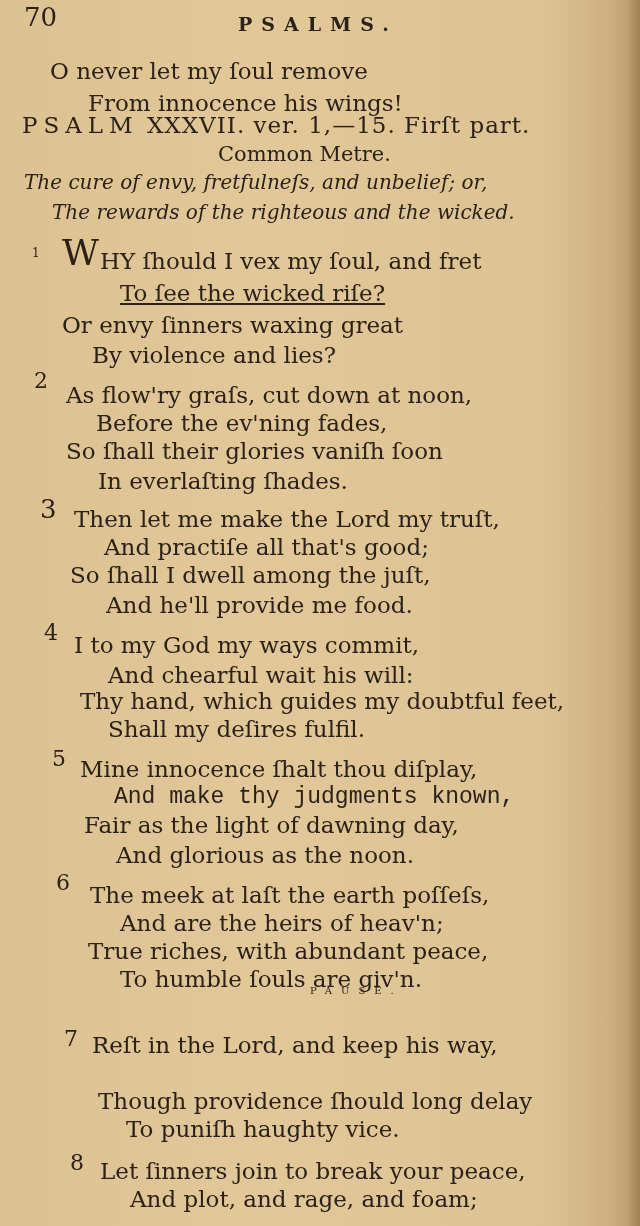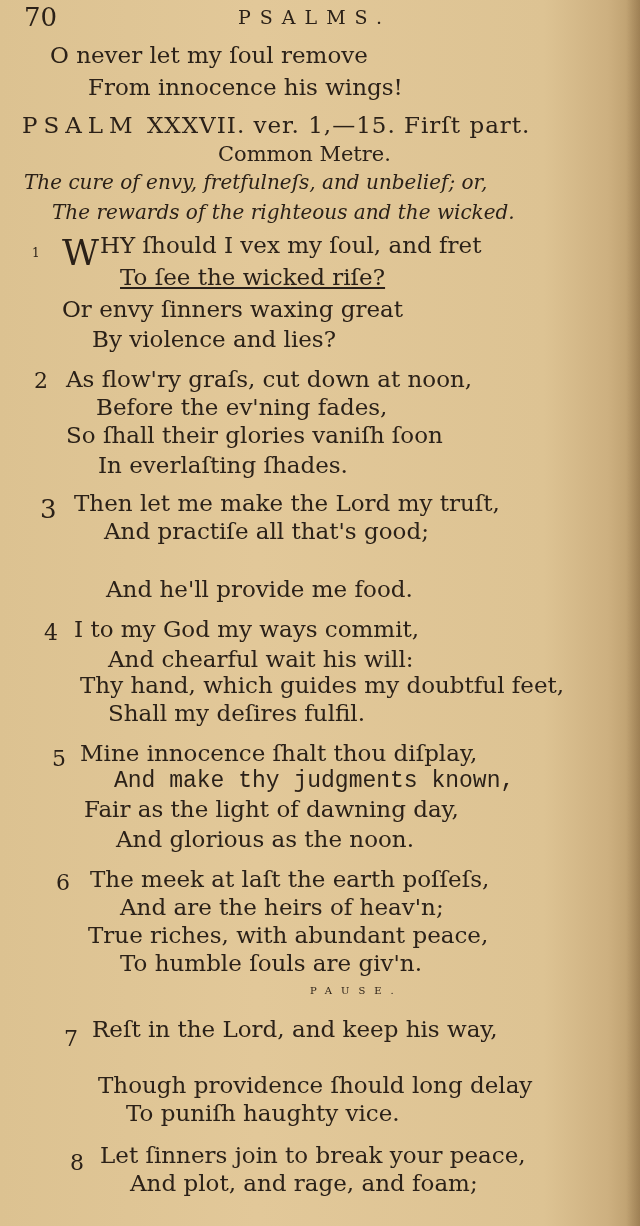--- a/index.html
+++ b/index.html
@@ -8,22 +8,22 @@
     background: linear-gradient(90deg, #dcc291 0%, #e2c899 40%, #ddc393 85%, #cdb080 95%, #b89a6a 100%);
     font-family: "DejaVu Serif", "Liberation Serif", serif;
     color:#2b2118;
     position:relative;
   }
   .page { position:absolute; left:0; top:0; width:640px; height:1226px; }
   .edge { position:absolute; right:0; top:0; width:14px; height:1226px;
     background: linear-gradient(90deg, rgba(120,90,50,0.0), rgba(110,80,45,0.35)); }
   .abs { position:absolute; white-space:nowrap; }
   .pageno { left:24px; top:2px; font-size:26px; }
-  .runhead { left:238px; top:6px; font-size:19px; letter-spacing:9px; }
-  .line { font-size:23px; }
+  .runhead { left:238px; top:13px; font-size:19px; letter-spacing:9px;font-weight:bold; }
+  .line { font-size:23px;margin-top:16px; }
   .title { left:22px; top:112px; font-size:23px; letter-spacing:1px; }
   .title .ps { letter-spacing:6px; }
   .metre { left:218px; top:142px; font-size:21px; }
   .ital { font-style:italic; font-size:20px; }
   .vnum { font-size:22px; }
   .pause { left:310px; top:985px; font-size:10px; letter-spacing:9px; }
   .dropcap { font-size:36px; }
 </style>
 </head>
 <body>
@@ -54,20 +54,21 @@
 
   <div class="abs vnum" style="left:34px;top:368px;">2</div>
   <div class="abs line" style="left:66px;top:366px;">As flow'ry graſs, cut down at noon,</div>
   <div class="abs line" style="left:96px;top:394px;">Before the ev'ning fades,</div>
   <div class="abs line" style="left:66px;top:422px;">So ſhall their glories vaniſh ſoon</div>
   <div class="abs line" style="left:98px;top:452px;">In everlaſting ſhades.</div>
 
   <div class="abs vnum" style="left:40px;top:494px;font-size:26px;">3</div>
   <div class="abs line" style="left:74px;top:490px;">Then let me make the Lord my truſt,</div>
   <div class="abs line" style="left:104px;top:518px;">And practiſe all that's good;</div>
+  <div class="abs line" style="left:70px;top:546px;">So ſhall I dwell among the juſt,</div>
   <div class="abs line" style="left:106px;top:576px;">And he'll provide me food.</div>
 
   <div class="abs vnum" style="left:44px;top:620px;">4</div>
   <div class="abs line" style="left:74px;top:616px;">I to my God my ways commit,</div>
   <div class="abs line" style="left:108px;top:646px;">And chearful wait his will:</div>
   <div class="abs line" style="left:80px;top:672px;">Thy hand, which guides my doubtful feet,</div>
   <div class="abs line" style="left:108px;top:700px;">Shall my deſires fulfil.</div>
 
   <div class="abs vnum" style="left:52px;top:746px;">5</div>
   <div class="abs line" style="left:80px;top:740px;">Mine innocence ſhalt thou diſplay,</div>

